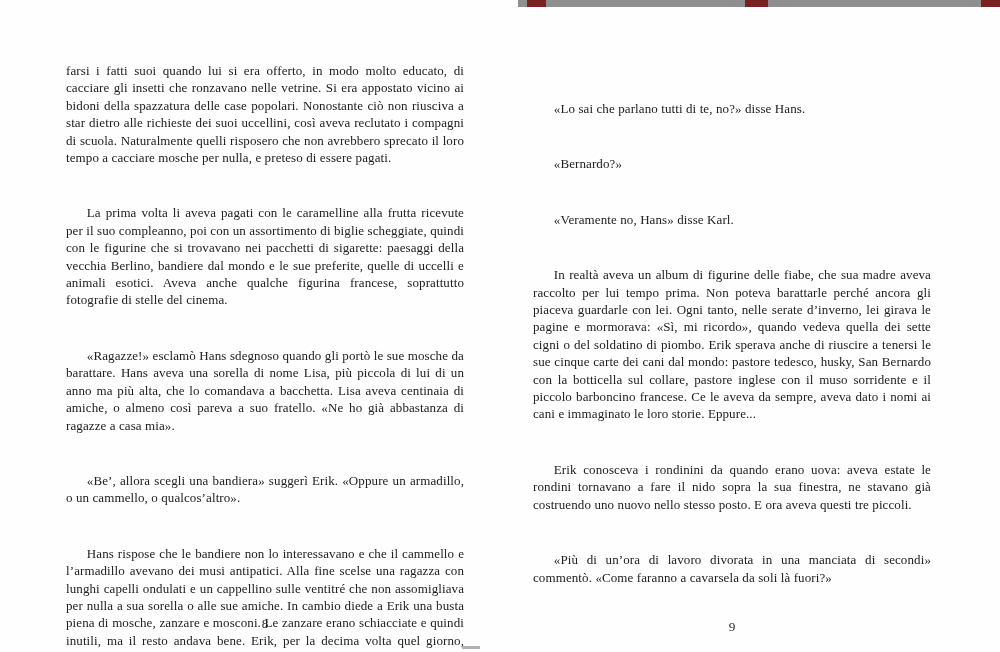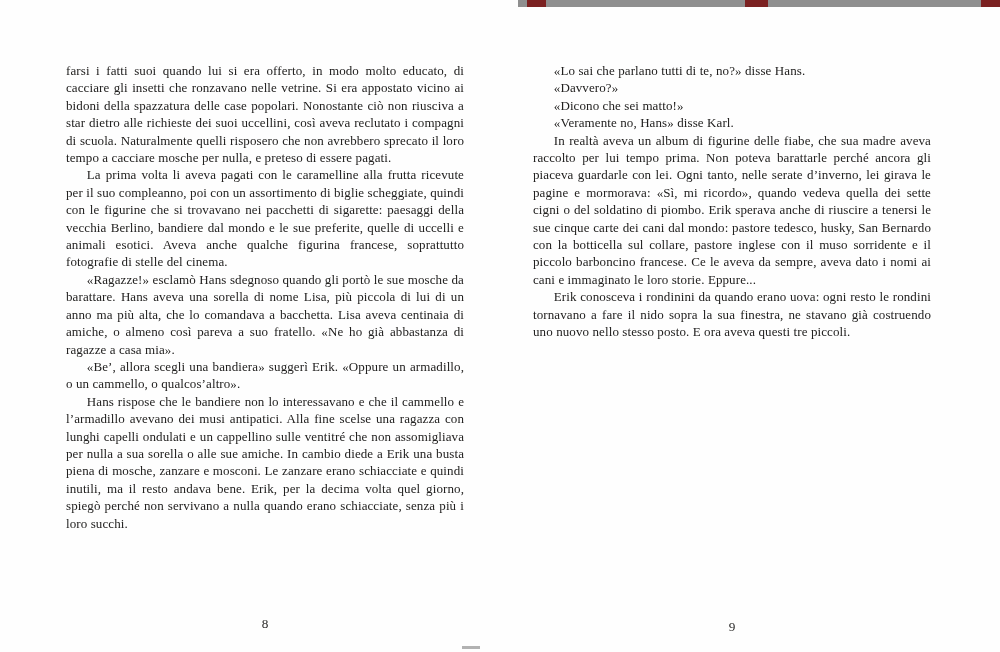--- a/index.html
+++ b/index.html
@@ -67,21 +67,21 @@
       top: 62px;
       left: 0;
       width: 100%;
       font-size: 13px;
       line-height: 17.4px;
       text-align: justify;
       letter-spacing: 0.1px;
     }
 
     .page-text p.para { text-indent: 0; }
-    .page-text p.para.indent { text-indent: 1.6em; }
+    .page-text p.para.indent { text-indent: 1.6em; margin-top: 38px; }
 
     .folio {
       position: absolute;
       left: 0;
       width: 100%;
       text-align: center;
       font-size: 13.2px;
       color: #2a2928;
     }
     #left-page .folio  { top: 616px; }
@@ -105,24 +105,24 @@
         <p class="para indent">«Ragazze!» esclamò Hans sdegnoso quando gli portò le sue mosche da barattare. Hans aveva una sorella di nome Lisa, più piccola di lui di un anno ma più alta, che lo comandava a bacchetta. Lisa aveva centinaia di amiche, o almeno così pareva a suo fratello. «Ne ho già abbastanza di ragazze a casa mia».</p>
         <p class="para indent">«Be’, allora scegli una bandiera» suggerì Erik. «Oppure un armadillo, o un cammello, o qualcos’altro».</p>
         <p class="para indent">Hans rispose che le bandiere non lo interessavano e che il cammello e l’armadillo avevano dei musi antipatici. Alla fine scelse una ragazza con lunghi capelli ondulati e un cappellino sulle ventitré che non assomigliava per nulla a sua sorella o alle sue amiche. In cambio diede a Erik una busta piena di mosche, zanzare e mosconi. Le zanzare erano schiacciate e quindi inutili, ma il resto andava bene. Erik, per la decima volta quel giorno, spiegò perché non servivano a nulla quando erano schiacciate, senza più i loro succhi.</p>
       </div>
     <div class="folio">8</div>
   </section>
 
   <section class="page" id="right-page">
     <div class="page-text" lang="it">
         <p class="para indent">«Lo sai che parlano tutti di te, no?» disse Hans.</p>
-        <p class="para indent">«Davvero?»</p>
-        <p class="para indent">«Dicono che sei matto!»</p>
+        <p class="para indent">«Bernardo?»</p>
         <p class="para indent">«Veramente no, Hans» disse Karl.</p>
         <p class="para indent">In realtà aveva un album di figurine delle fiabe, che sua madre aveva raccolto per lui tempo prima. Non poteva barattarle perché ancora gli piaceva guardarle con lei. Ogni tanto, nelle serate d’inverno, lei girava le pagine e mormorava: «Sì, mi ricordo», quando vedeva quella dei sette cigni o del soldatino di piombo. Erik sperava anche di riuscire a tenersi le sue cinque carte dei cani dal mondo: pastore tedesco, husky, San Bernardo con la botticella sul collare, pastore inglese con il muso sorridente e il piccolo barboncino francese. Ce le aveva da sempre, aveva dato i nomi ai cani e immaginato le loro storie. Eppure...</p>
-        <p class="para indent">Erik conosceva i rondinini da quando erano uova: ogni resto le rondini tornavano a fare il nido sopra la sua finestra, ne stavano già costruendo uno nuovo nello stesso posto. E ora aveva questi tre piccoli.</p>
+        <p class="para indent">Erik conosceva i rondinini da quando erano uova: aveva estate le rondini tornavano a fare il nido sopra la sua finestra, ne stavano già costruendo uno nuovo nello stesso posto. E ora aveva questi tre piccoli.</p>
+        <p class="para indent">«Più di un’ora di lavoro divorata in una manciata di secondi» commentò. «Come faranno a cavarsela da soli là fuori?»</p>
       </div>
     <div class="folio">9</div>
   </section>
 
 </main>
 
 <div class="bottom-dash" style="background: rgb(178, 178, 178);"></div>
 
 </body></html>

